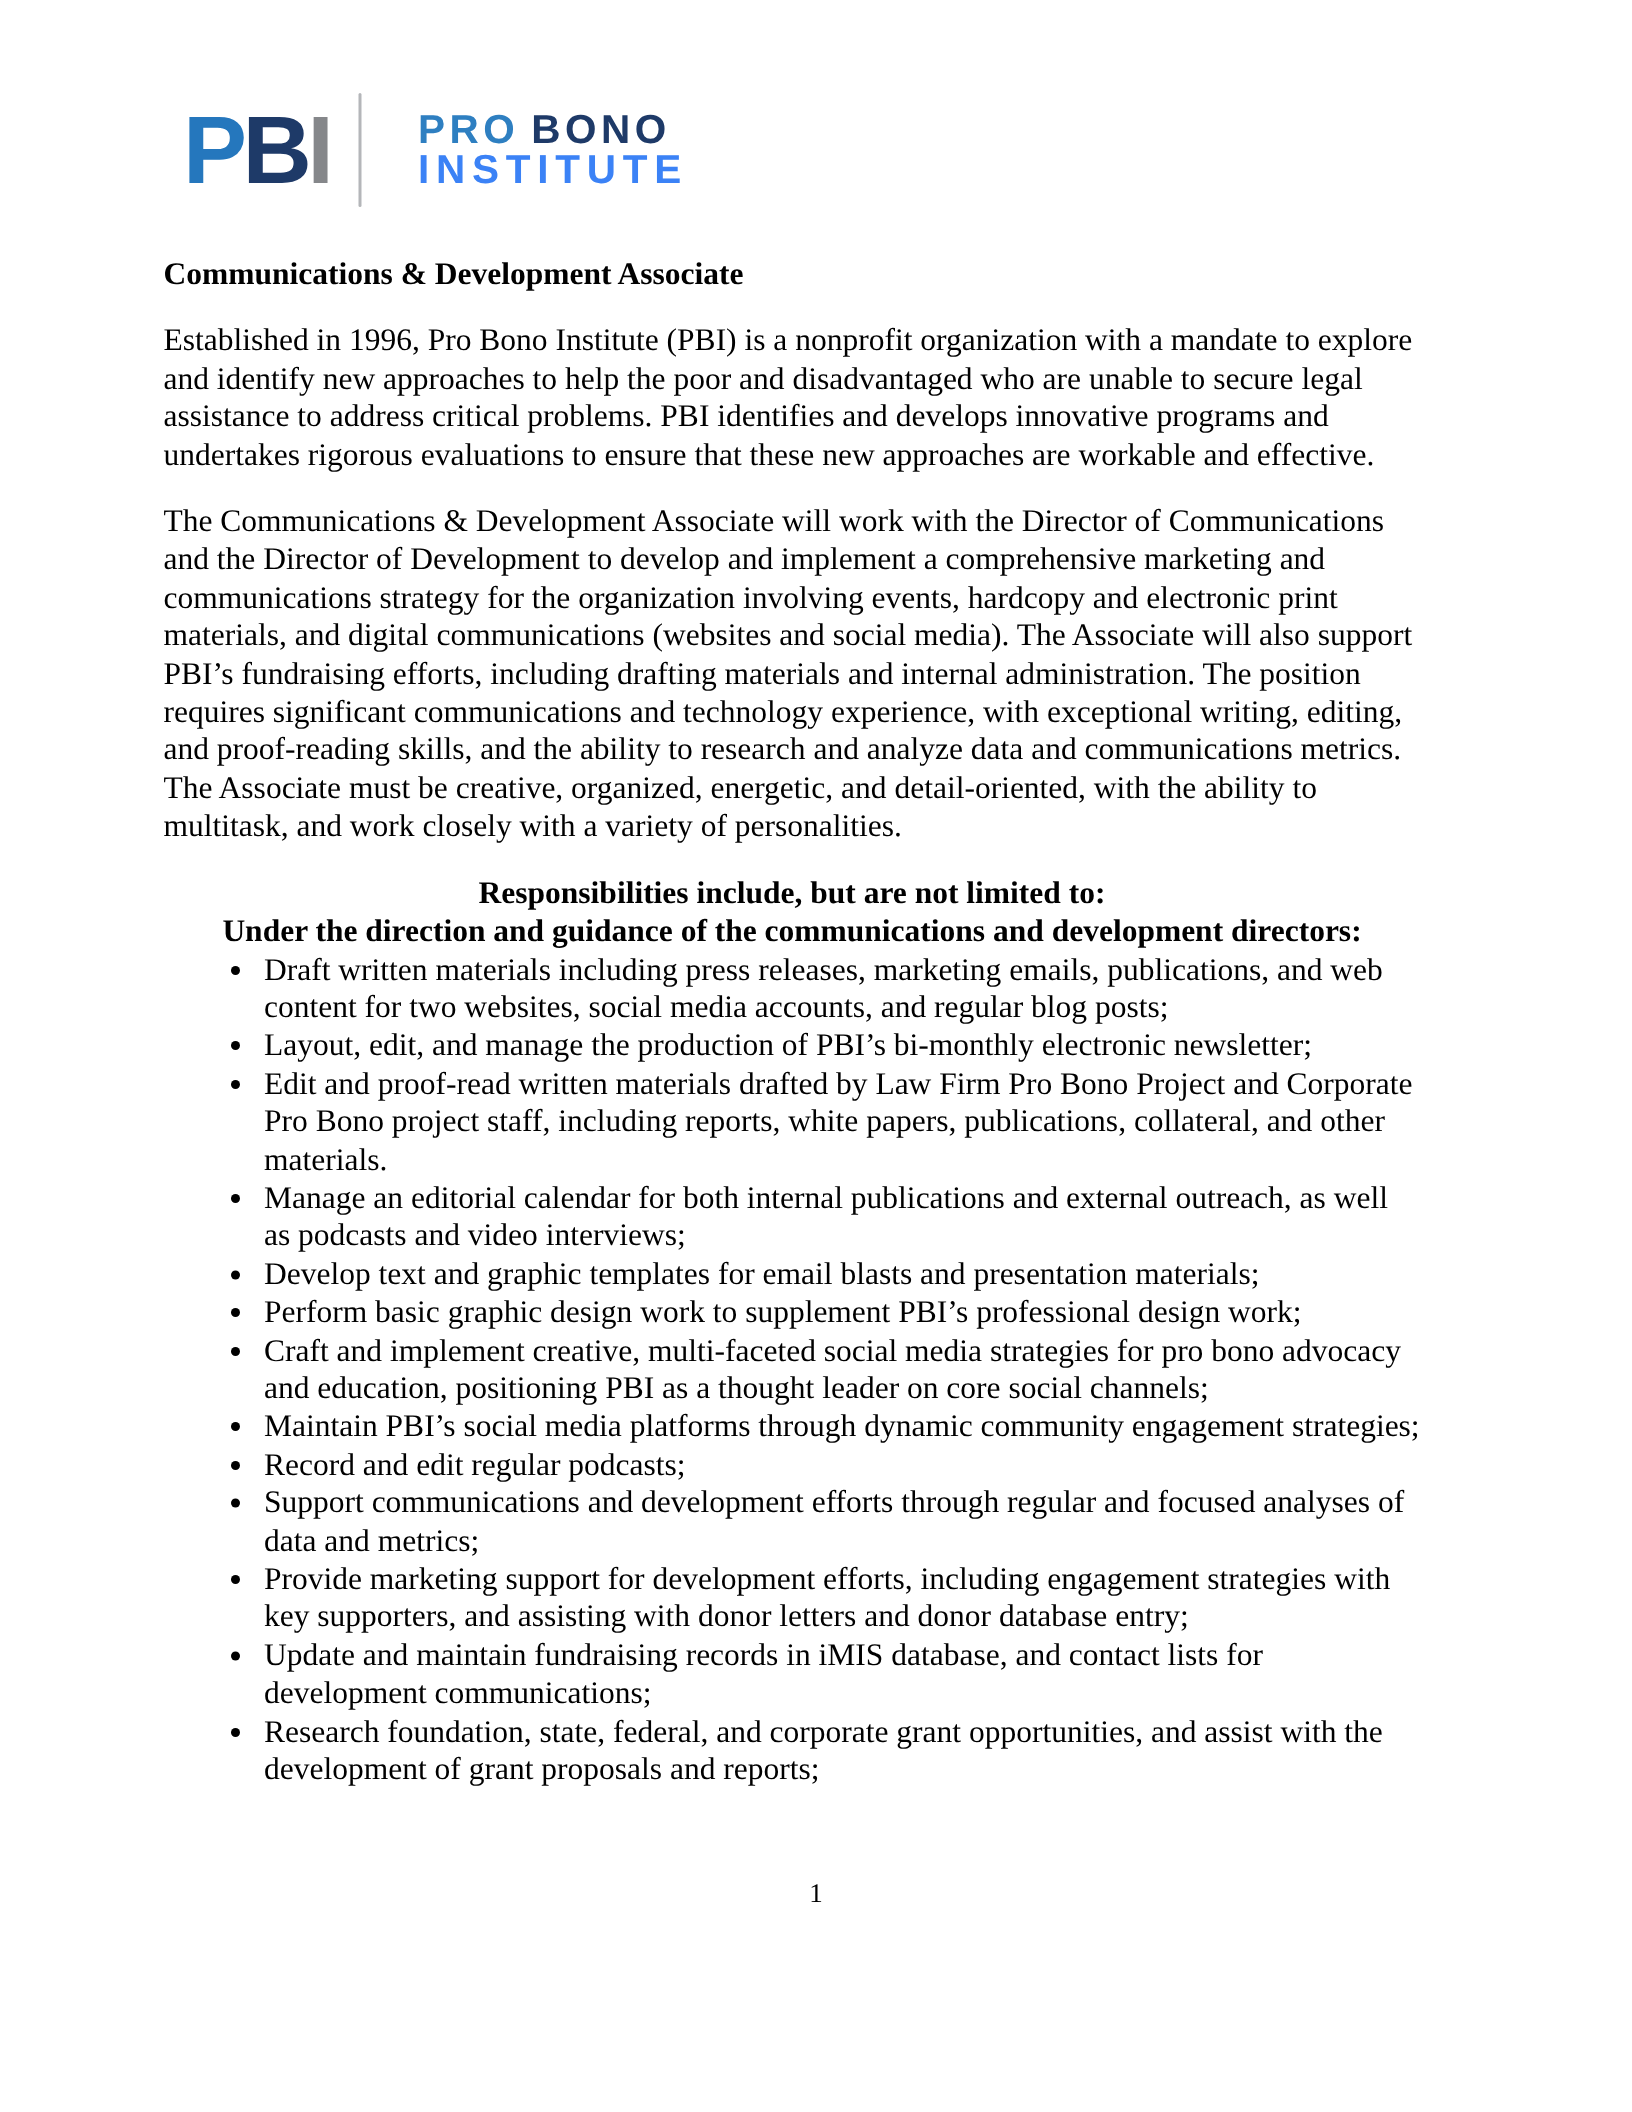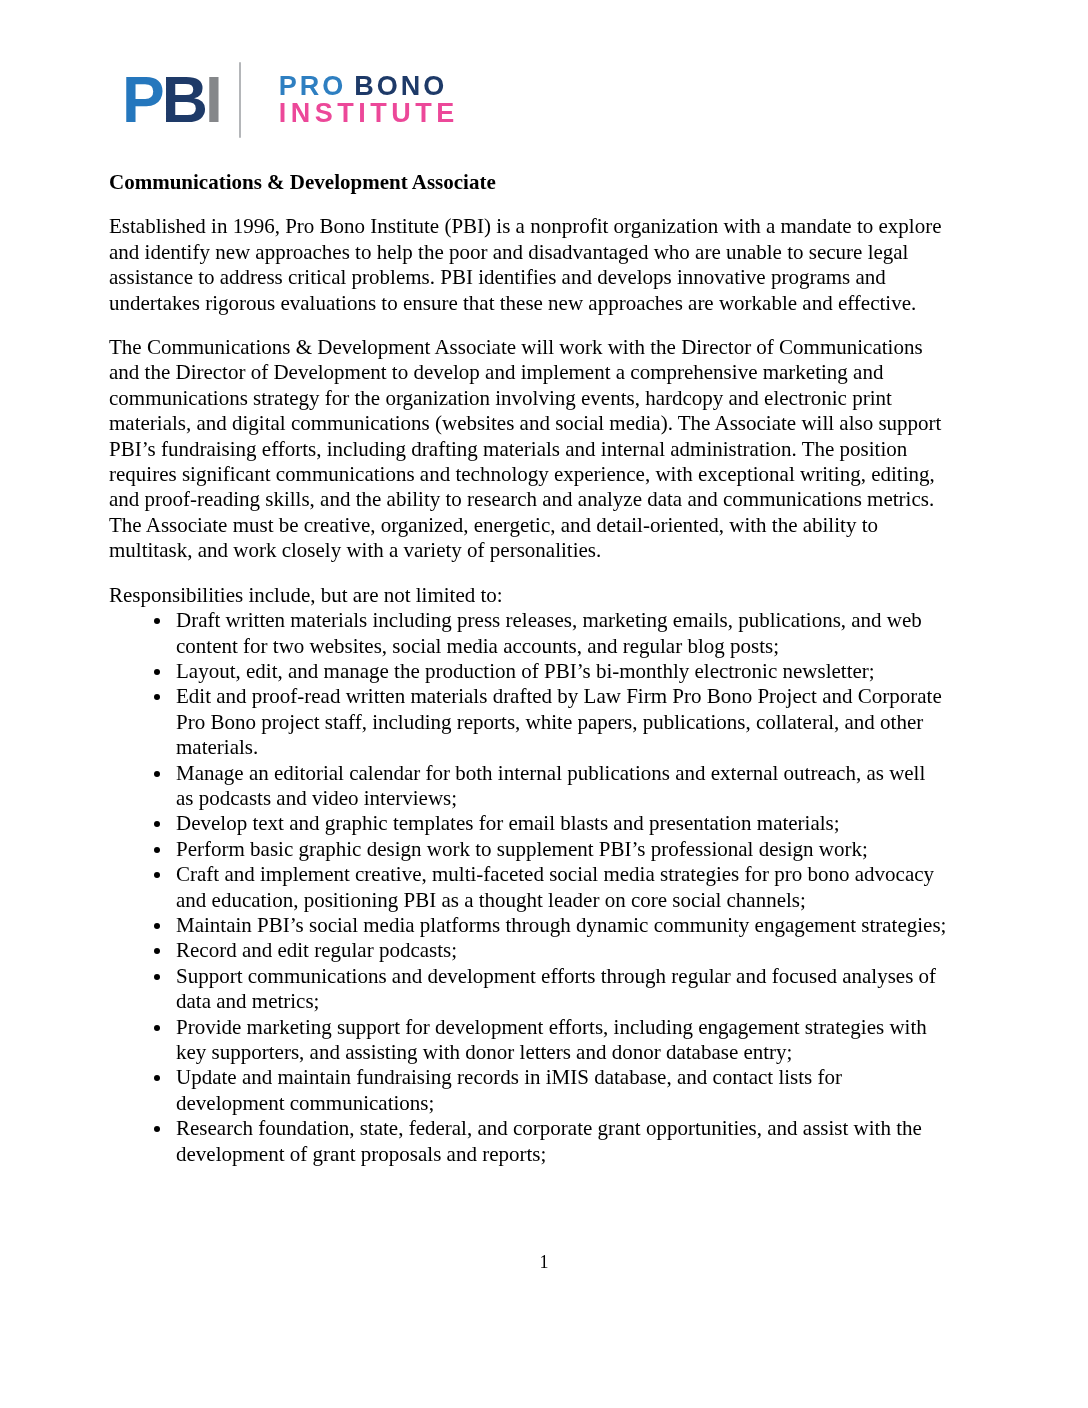--- a/index.html
+++ b/index.html
@@ -59,21 +59,22 @@
   }
   .doc-title {
     font-size: 21px;
     font-weight: 700;
     margin-bottom: 19px;
   }
   .body-paragraph { margin-bottom: 19px; }
   .section-heading,
   .section-subheading {
     font-size: 21px;
-    font-weight: 400;
+    font-weight: 700;
+    text-align: center;
   }
   .bullet-list {
     list-style: disc outside;
     padding-left: 64px;
   }
   .bullet-item { padding-left: 3px; }
 
   
   .page-footer {
     position: absolute;
@@ -88,33 +89,34 @@
 </head>
 <body>
 
 <div class="page">
 
   <header class="logo">
     <div class="logo-acronym"><span style="color: rgb(37, 119, 189);">P</span><span style="color: rgb(30, 58, 104);">B</span><span style="color: rgb(133, 135, 138);">I</span></div>
     <div class="logo-divider"></div>
     <div class="logo-wordmark">
       <div class="wordmark-line1"><span style="color: rgb(46, 127, 193);">PRO</span><span class="word-gap"></span><span style="color: rgb(30, 58, 104);">BONO</span></div>
-      <div class="wordmark-line2" style="color: #ec4899;">INSTITUTE</div>
+      <div class="wordmark-line2" style="color: #3b82f6;">INSTITUTE</div>
     </div>
   </header>
 
   <main class="content">
     <h1 class="doc-title">Communications &amp; Development Associate</h1>
 
     <div class="paragraphs">
         <p class="body-paragraph">Established in 1996, Pro Bono Institute (PBI) is a nonprofit organization with a mandate to explore and identify new approaches to help the poor and disadvantaged who are unable to secure legal assistance to address critical problems. PBI identifies and develops innovative programs and undertakes rigorous evaluations to ensure that these new approaches are workable and effective.</p>
         <p class="body-paragraph">The Communications &amp; Development Associate will work with the Director of Communications and the Director of Development to develop and implement a comprehensive marketing and communications strategy for the organization involving events, hardcopy and electronic print materials, and digital communications (websites and social media). The Associate will also support PBI’s fundraising efforts, including drafting materials and internal administration. The position requires significant communications and technology experience, with exceptional writing, editing, and proof-reading skills, and the ability to research and analyze data and communications metrics. The Associate must be creative, organized, energetic, and detail-oriented, with the ability to multitask, and work closely with a variety of personalities.</p>
       </div>
 
     <h2 class="section-heading">Responsibilities include, but are not limited to:</h2>
+    <h3 class="section-subheading">Under the direction and guidance of the communications and development directors:</h3>
 
     <ul class="bullet-list">
         <li class="bullet-item">Draft written materials including press releases, marketing emails, publications, and web content for two websites, social media accounts, and regular blog posts;</li>
         <li class="bullet-item">Layout, edit, and manage the production of PBI’s bi-monthly electronic newsletter;</li>
         <li class="bullet-item">Edit and proof-read written materials drafted by Law Firm Pro Bono Project and Corporate Pro Bono project staff, including reports, white papers, publications, collateral, and other materials.</li>
         <li class="bullet-item">Manage an editorial calendar for both internal publications and external outreach, as well as podcasts and video interviews;</li>
         <li class="bullet-item">Develop text and graphic templates for email blasts and presentation materials;</li>
         <li class="bullet-item">Perform basic graphic design work to supplement PBI’s professional design work;</li>
         <li class="bullet-item">Craft and implement creative, multi-faceted social media strategies for pro bono advocacy and education, positioning PBI as a thought leader on core social channels;</li>
         <li class="bullet-item">Maintain PBI’s social media platforms through dynamic community engagement strategies;</li>

